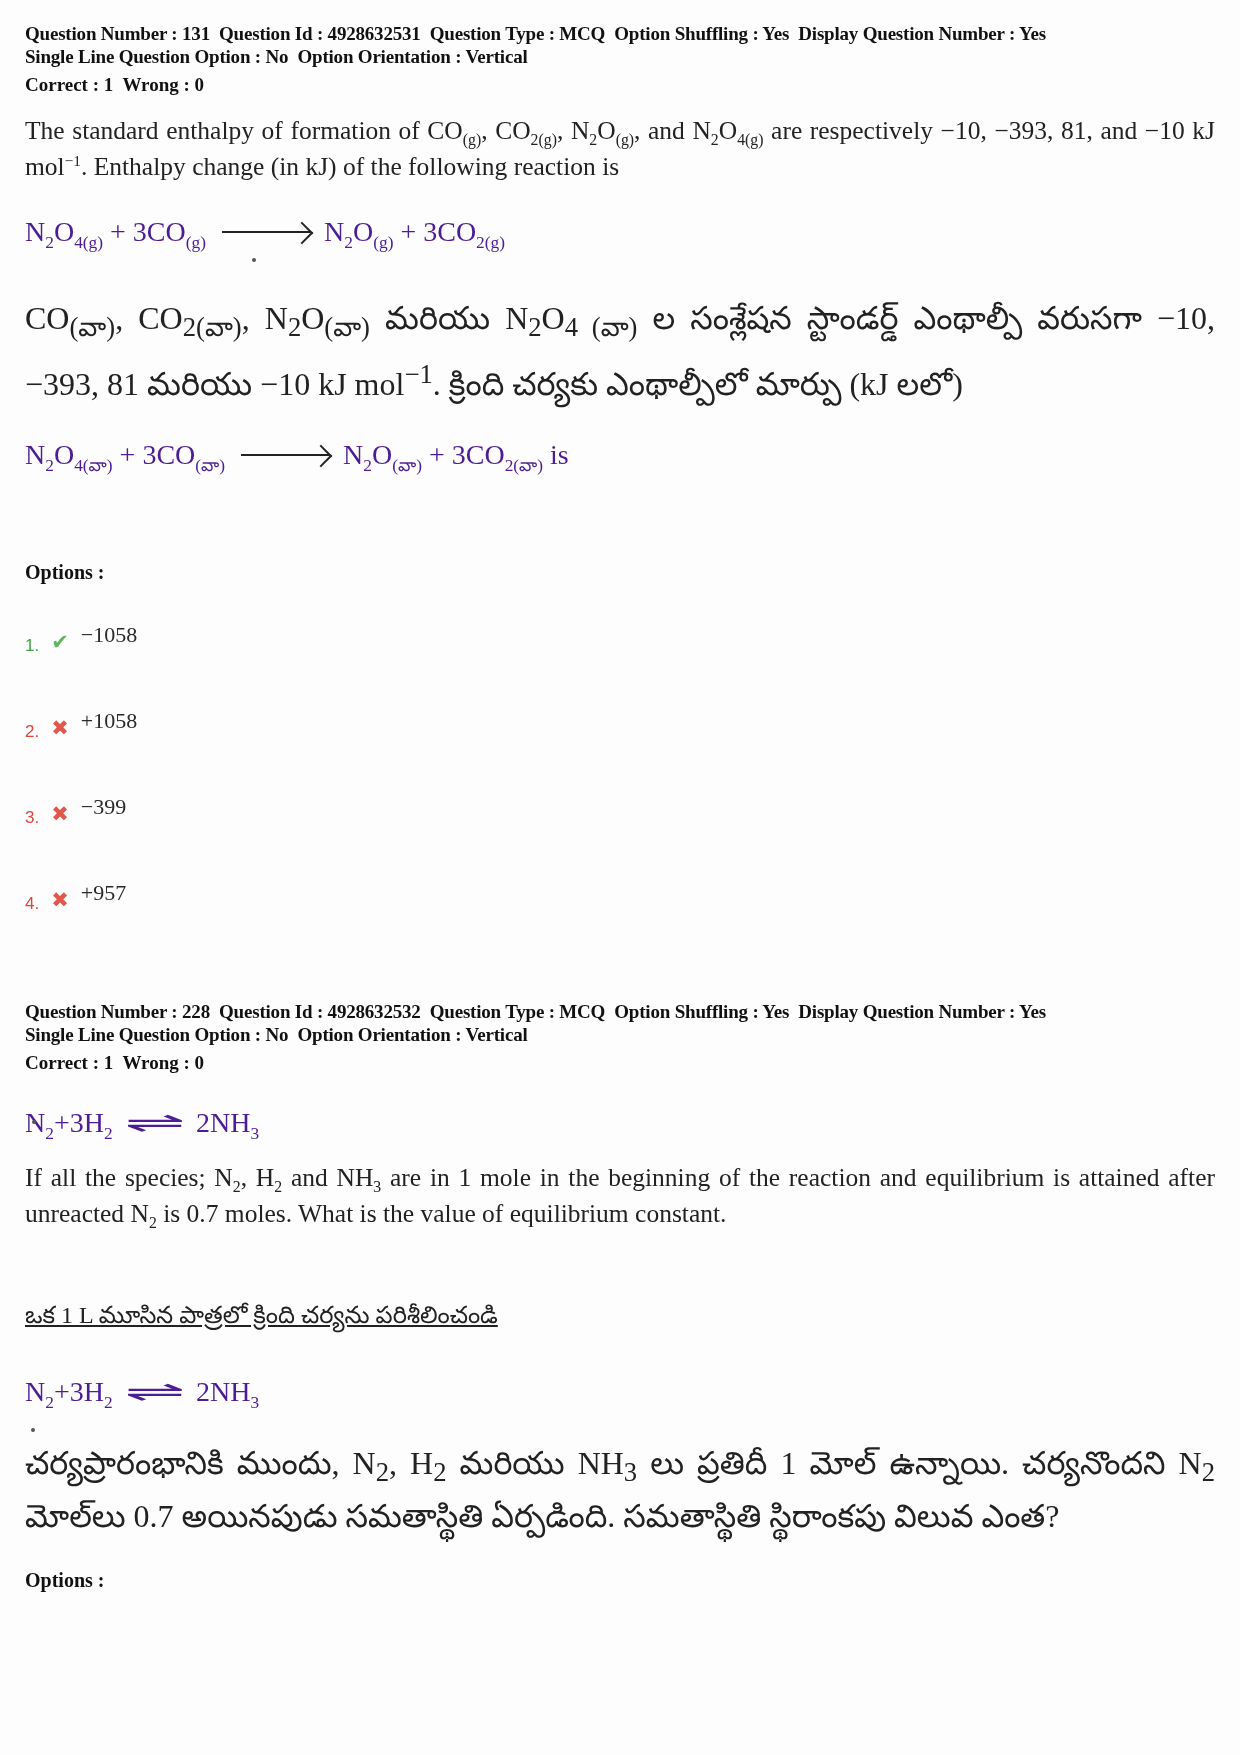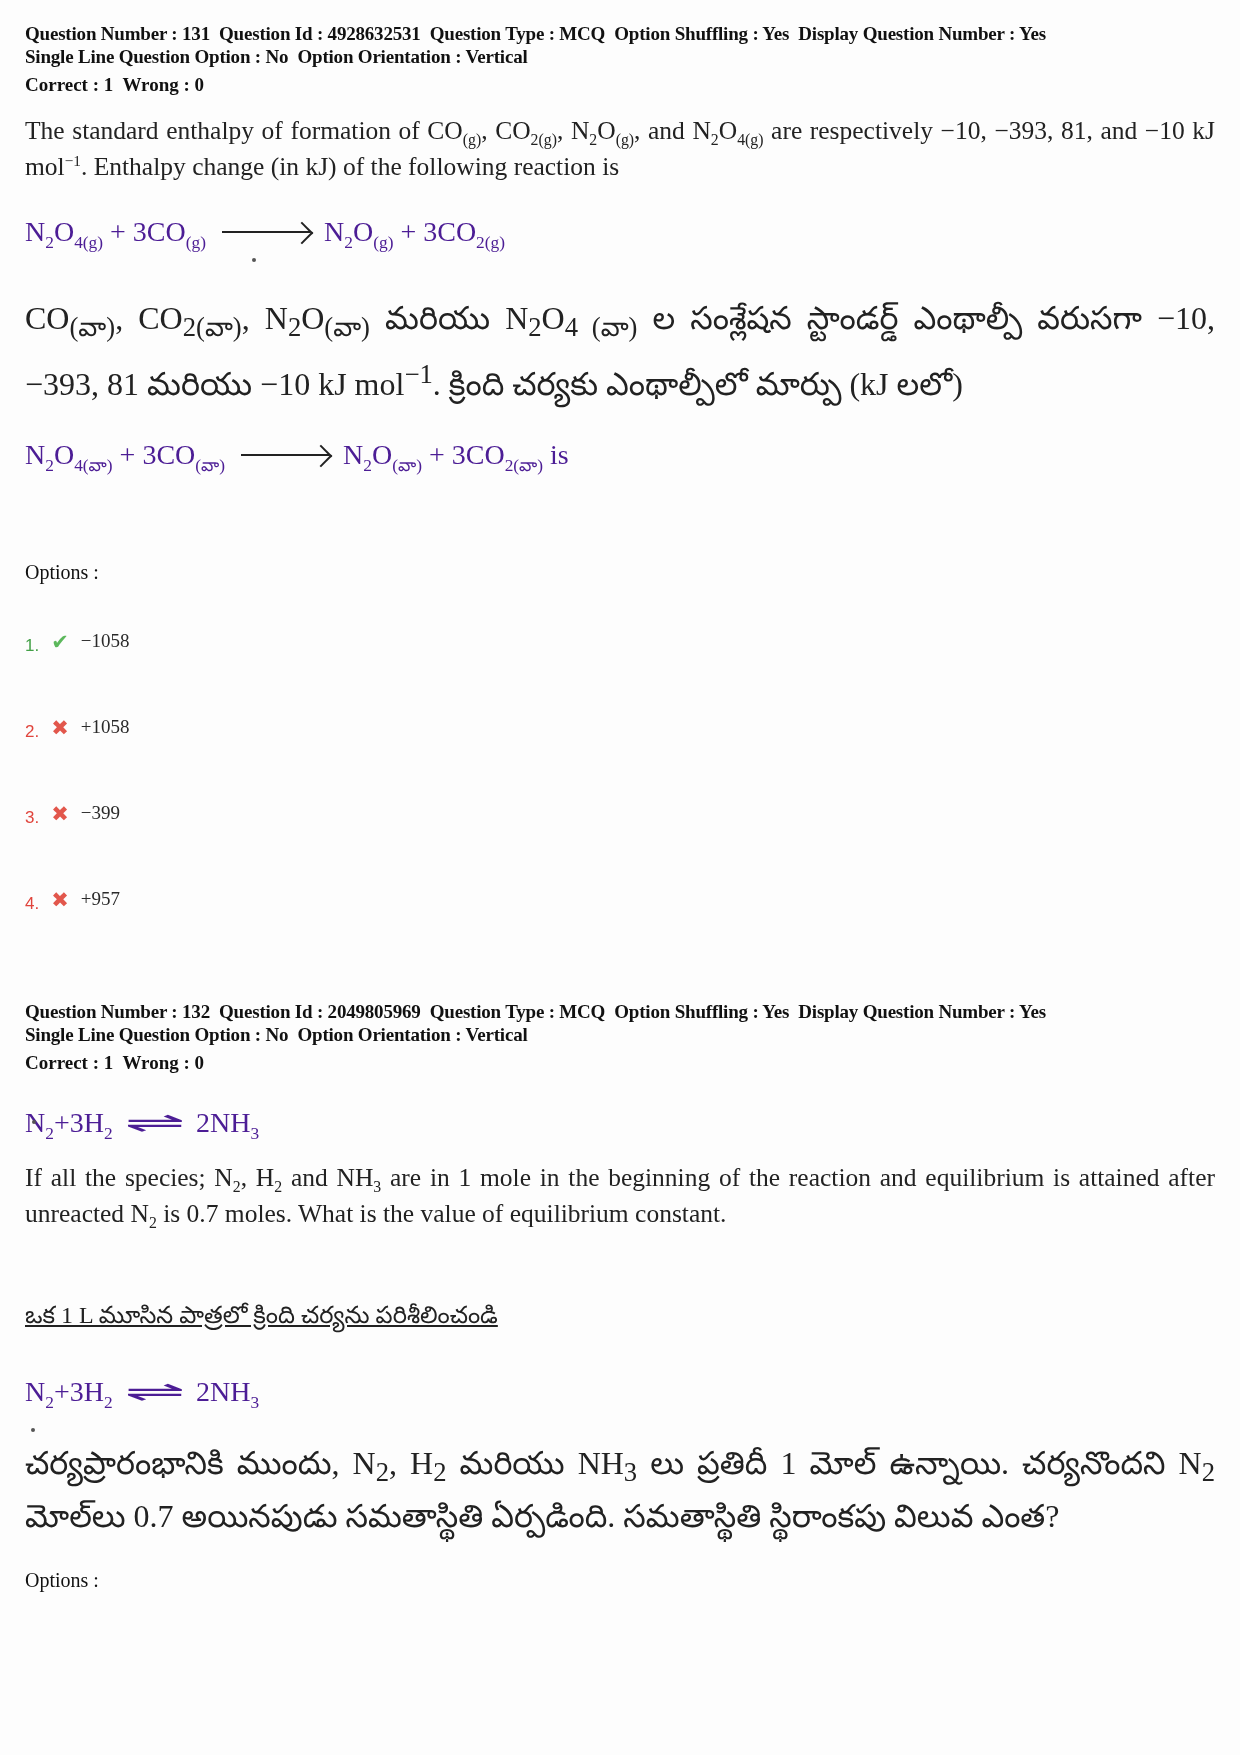--- a/index.html
+++ b/index.html
@@ -82,21 +82,21 @@
     transform: rotate(45deg);
   }
   .eq-arrow {
     display: inline-block;
     font-family: "DejaVu Sans", sans-serif;
     transform: scaleX(2.6);
     margin: 0 30px;
   }
 
   .options-label {
-    font-weight: normal;
+    font-weight: bold;
     font-size: 20px;
     line-height: 24px;
     color: #111;
   }
   .options-label.q131 { margin-top: 82px; }
   .options-label.q132 { margin-top: 30px; }
 
   .option-row {
     display: flex;
     align-items: flex-start;
@@ -114,24 +114,24 @@
   .opt-num.wrong   { color: #e0443c; }
   .opt-icon {
     font-family: "DejaVu Sans", sans-serif;
     font-size: 21px;
     position: relative;
     top: 8px;
   }
   .opt-icon.check { color: #5cb85c; }
   .opt-icon.cross { color: #e2574c; }
   .opt-value {
-    font-size: 19px;
+    font-size: 22px;
     color: #2a2a2a;
     position: relative;
-    top: 8px;
+    top: 0;
   }
 
   .q132-block { margin-top: 72px; }
   .q132-heading {
     font-size: 25.5px;
     line-height: 36px;
     margin-top: 27px;
     color: #222;
   }
   .q132-eq { margin-top: 26px; }
@@ -191,21 +191,21 @@
     </div>
 
     <div class="option-row">
       <span class="opt-num wrong">4.</span>
       <span class="opt-icon cross">✖</span>
       <span class="opt-value">+957</span>
     </div>
   </section>
 
   <section class="q132-block">
-    <div class="meta-line">Question Number : 132  Question Id : 2049805969  Question Type : MCQ  Option Shuffling : Yes  Display Question Number : Yes</div>
+    <div class="meta-line">Question Number : 228  Question Id : 4928632532  Question Type : MCQ  Option Shuffling : Yes  Display Question Number : Yes</div>
     <div class="meta-line">Single Line Question Option : No  Option Orientation : Vertical</div>
     <div class="score-line">Correct : 1  Wrong : 0</div>
 
 
     <div class="equation q132-eq"><span>N</span><sub>2</sub><span>+3H</span><sub>2</sub><span class="eq-arrow">⇌</span><span>2NH</span><sub>3</sub></div>
 
     <p class="q-text q132-para"><span>If all the species; N</span><sub>2</sub><span>, H</span><sub>2</sub><span> and NH</span><sub>3</sub><span> are in 1 mole in the beginning of the reaction and equilibrium is attained after unreacted N</span><sub>2</sub><span> is 0.7 moles. What is the value of equilibrium constant.</span></p>
 
     <div class="telugu-line q132-telugu-line">ఒక 1 L మూసిన పాత్రలో క్రింది చర్యను పరిశీలించండి</div>
 

